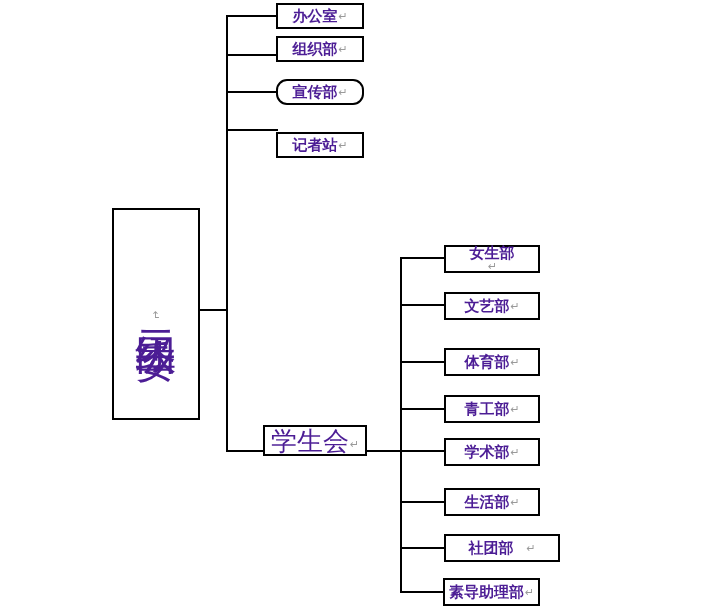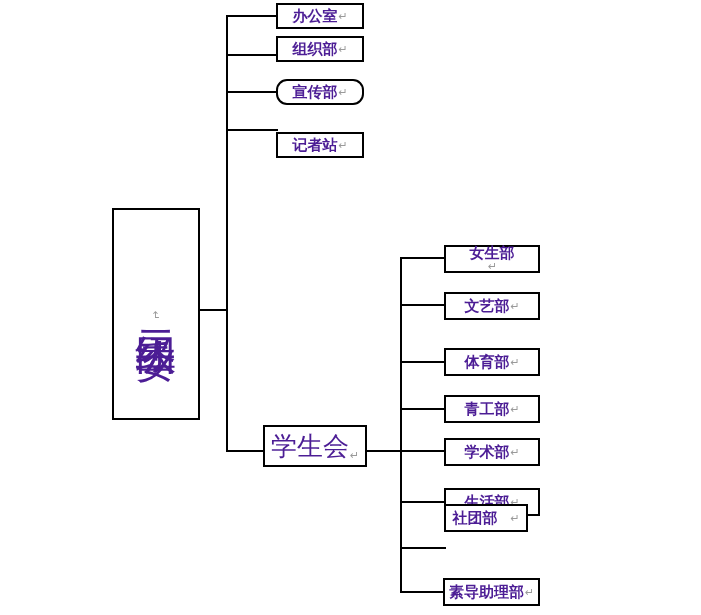--- a/index.html
+++ b/index.html
@@ -132,21 +132,21 @@
   <div class="node" style="left:276px; top:79px; width:88px; height:26px;border-radius:11px;">
     <span class="label">宣传部</span>
     <span class="pilcrow">↵</span>
   </div>
 
   <div class="node" style="left:276px; top:116px; width:88px; height:26px;margin-top:16px;">
     <span class="label">记者站</span>
     <span class="pilcrow">↵</span>
   </div>
 
-  <div class="node" id="node-student-union" style="left:263px; top:425px; width:104px; height:42px;">
+  <div class="node" id="node-student-union" style="left:263px; top:425px; width:104px; height:31px;">
     <span class="label">学生会</span>
     <span class="pilcrow">↵</span>
   </div>
 
   <div class="node" style="left:444px; top:245px; width:96px; height:28px;flex-direction:column;">
     <span class="label">女生部</span>
     <span class="pilcrow">↵</span>
   </div>
 
   <div class="node" style="left:444px; top:292px; width:96px; height:28px;">
@@ -167,21 +167,21 @@
   <div class="node" style="left:444px; top:438px; width:96px; height:28px;align-items:center;">
     <span class="label">学术部</span>
     <span class="pilcrow">↵</span>
   </div>
 
   <div class="node" style="left:444px; top:488px; width:96px; height:28px;">
     <span class="label">生活部</span>
     <span class="pilcrow">↵</span>
   </div>
 
-  <div class="node" style="left:444px; top:504px; width:84px; height:28px;gap:12px;">
+  <div class="node" style="left:444px; top:534px; width:116px; height:28px;gap:12px;">
     <span class="label">社团部</span>
     <span class="pilcrow">↵</span>
   </div>
 
   <div class="node" style="left:443px; top:578px; width:97px; height:28px;">
     <span class="label">素导助理部</span>
     <span class="pilcrow">↵</span>
   </div>
 
 </div>

